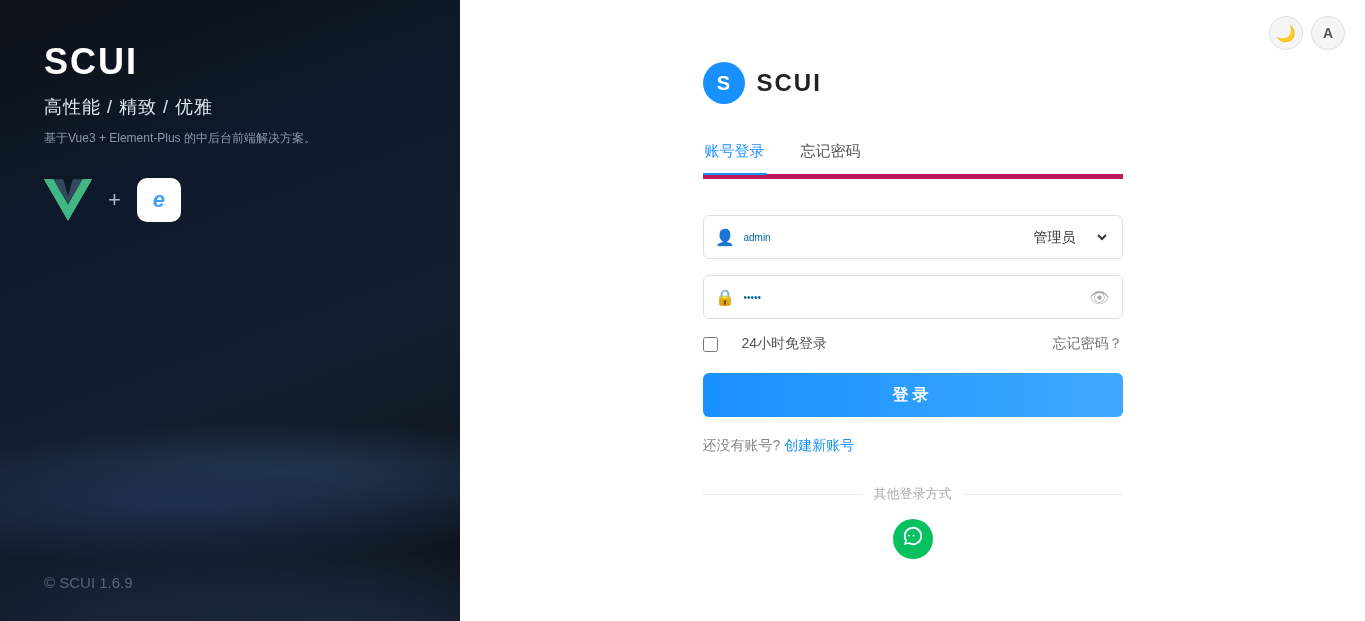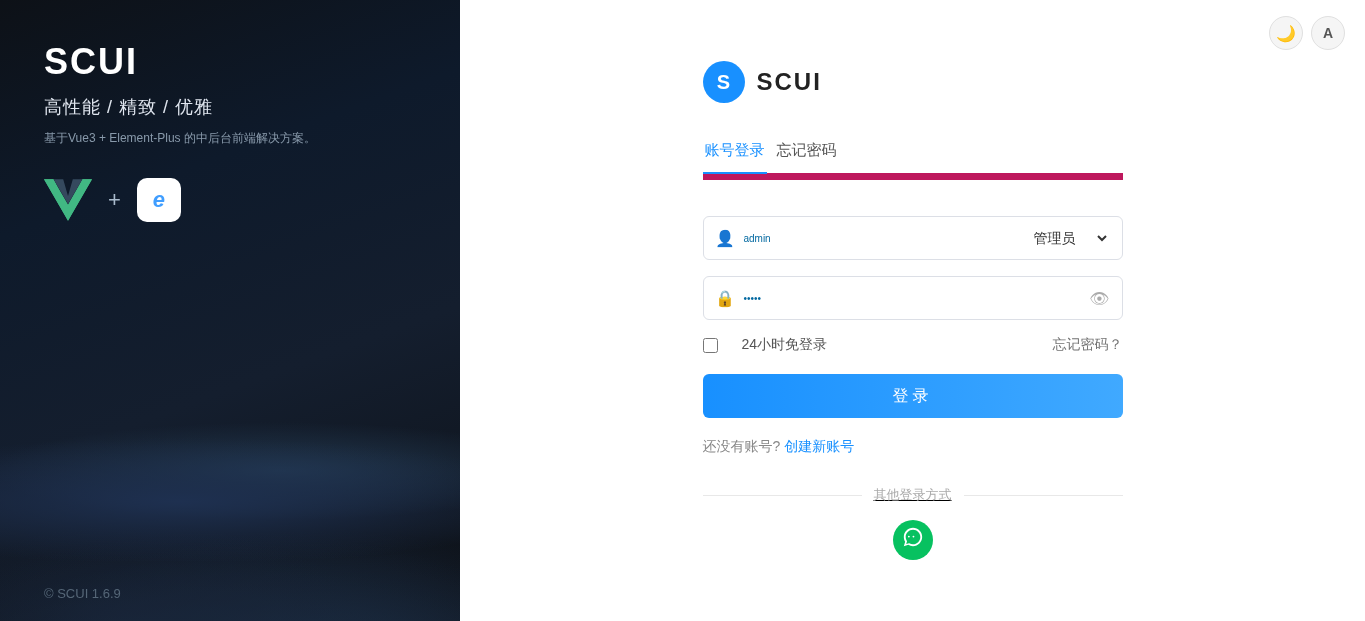--- a/index.html
+++ b/index.html
@@ -96,24 +96,24 @@
       display: flex;
       align-items: center;
       justify-content: center;
       font-size: 24px;
       color: #409EFF;
       font-weight: 700;
     }
 
     .left-footer {
       position: absolute;
-      bottom: 20px;
+      bottom: 30px;
       left: 44px;
       color: #556677;
-      font-size: 13px;
+      font-size: 15px;
       z-index: 1;
     }
 
     
     .right-panel {
       flex: 1;
       height: 621px;
       background: #fff;
       display: flex;
       flex-direction: column;
@@ -178,23 +178,23 @@
     .brand-name {
       font-size: 24px;
       font-weight: 700;
       color: #222;
       letter-spacing: 2px;
     }
 
     
     .login-tabs {
       display: flex;
-      gap: 8px;
+      gap: 32px;
       margin-bottom: 36px;
-      border-bottom: 7px solid #be185d;
+      border-bottom: 5px solid #be185d;
       width: 100%;
     }
 
     .login-tab {
       padding: 8px 2px 12px;
       font-size: 15px;
       cursor: pointer;
       color: #555;
       border-bottom: 2px solid transparent;
       margin-bottom: -1px;
@@ -299,21 +299,21 @@
 
     
     .login-btn {
       width: 100%;
       height: 44px;
       background: linear-gradient(90deg, #1890ff 0%, #40a9ff 100%);
       border: none;
       border-radius: 6px;
       color: #fff;
       font-size: 16px;
-      font-weight: 400;
+      font-weight: 700;
       cursor: pointer;
       letter-spacing: 4px;
       margin-bottom: 20px;
       transition: opacity 0.2s;
     }
 
     
     .register-line {
       font-size: 14px;
       color: #888;
@@ -325,21 +325,20 @@
       cursor: pointer;
     }
 
     
     .other-login {
       width: 100%;
       display: flex;
       flex-direction: column;
       align-items: center;
       gap: 16px;
-      text-decoration: underline;
     }
 
     .other-login-divider {
       display: flex;
       align-items: center;
       width: 100%;
       gap: 12px;
     }
 
     .divider-line {

